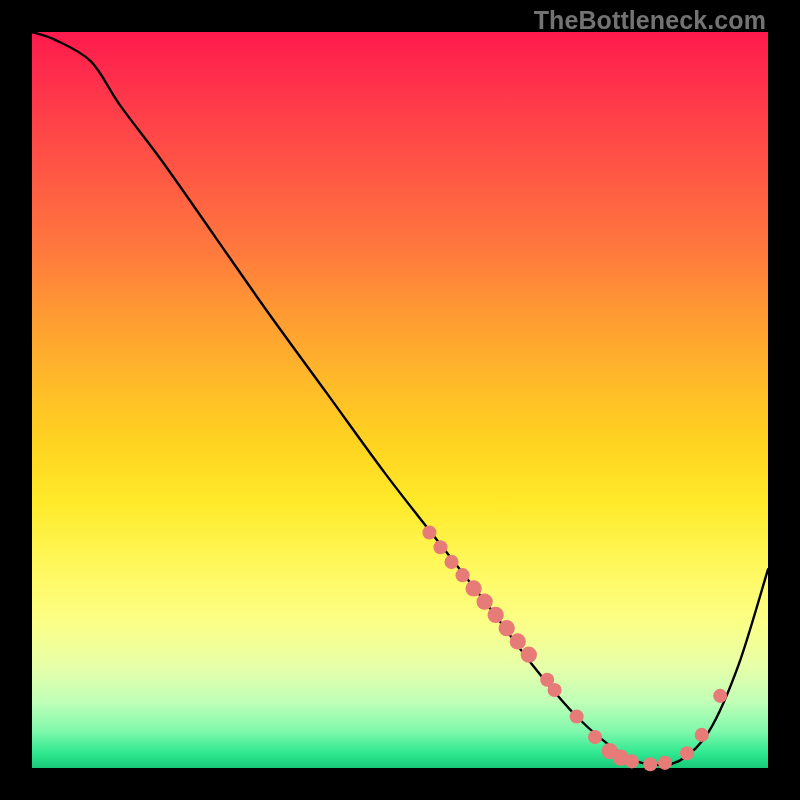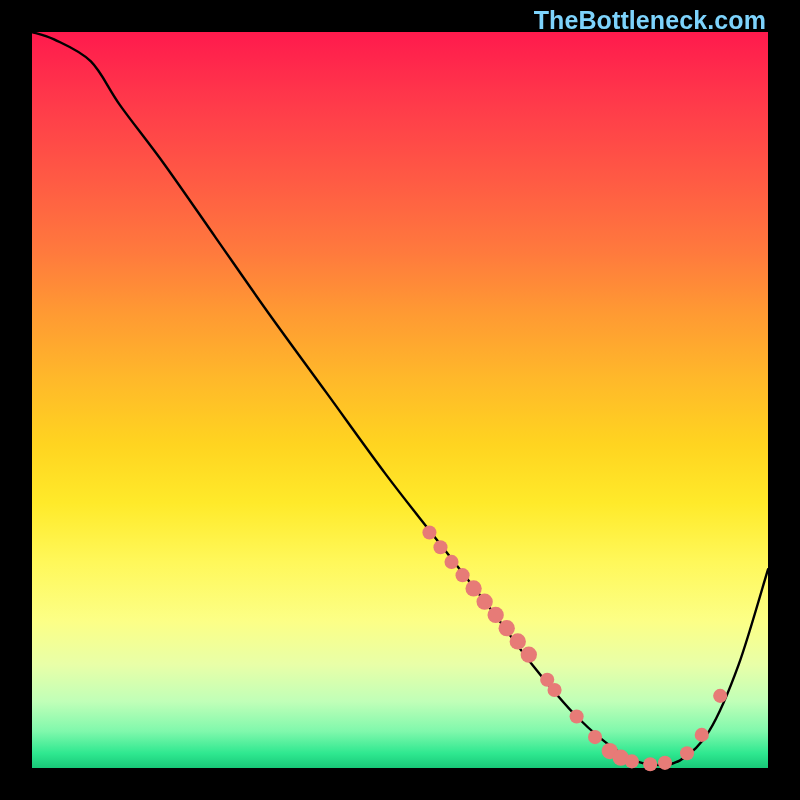--- a/index.html
+++ b/index.html
@@ -49,21 +49,21 @@
       #18c878 100%
     );
   }
   .watermark {
     position: absolute;
     top: 6px;
     right: 34px;
     font-family: Arial, Helvetica, sans-serif;
     font-size: 25px;
     font-weight: 600;
-    color: #7dd3fc;
+    color: #737373;
     letter-spacing: 0.1px;
     user-select: none;
   }
   svg.curve {
     position: absolute;
     left: 0;
     top: 0;
     width: 736px;
     height: 736px;
     overflow: visible;

